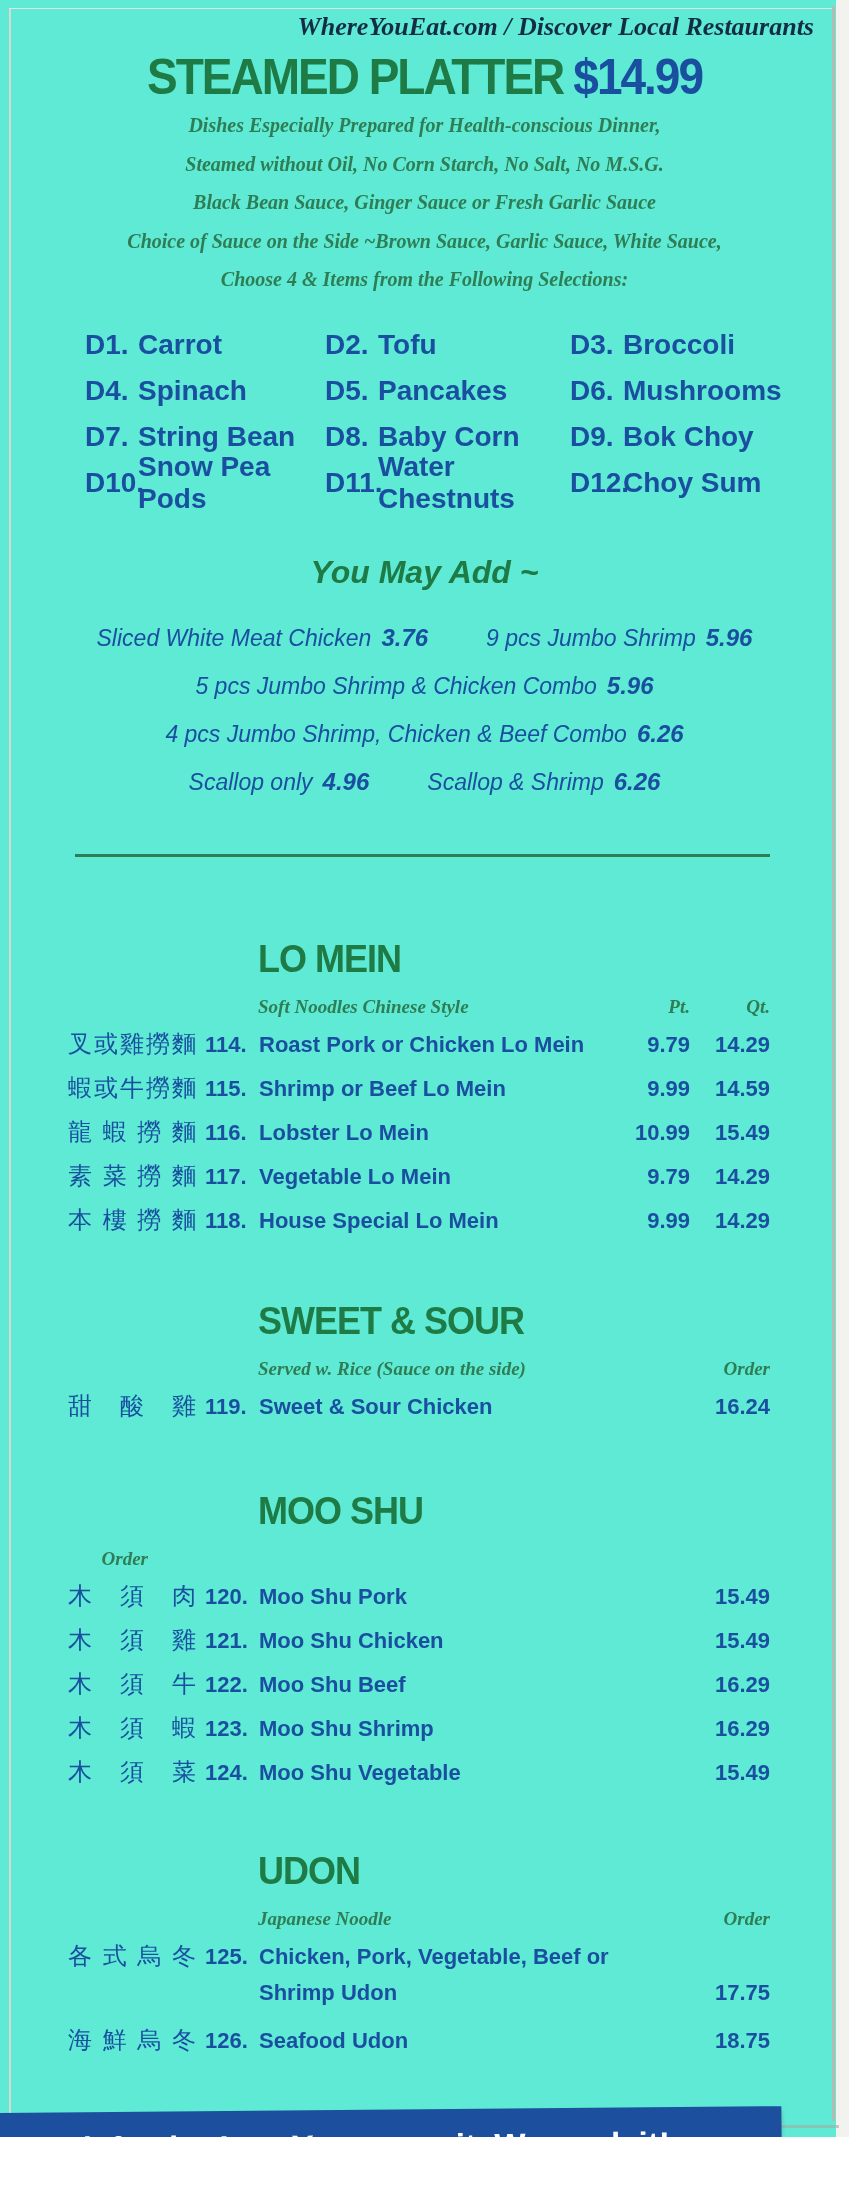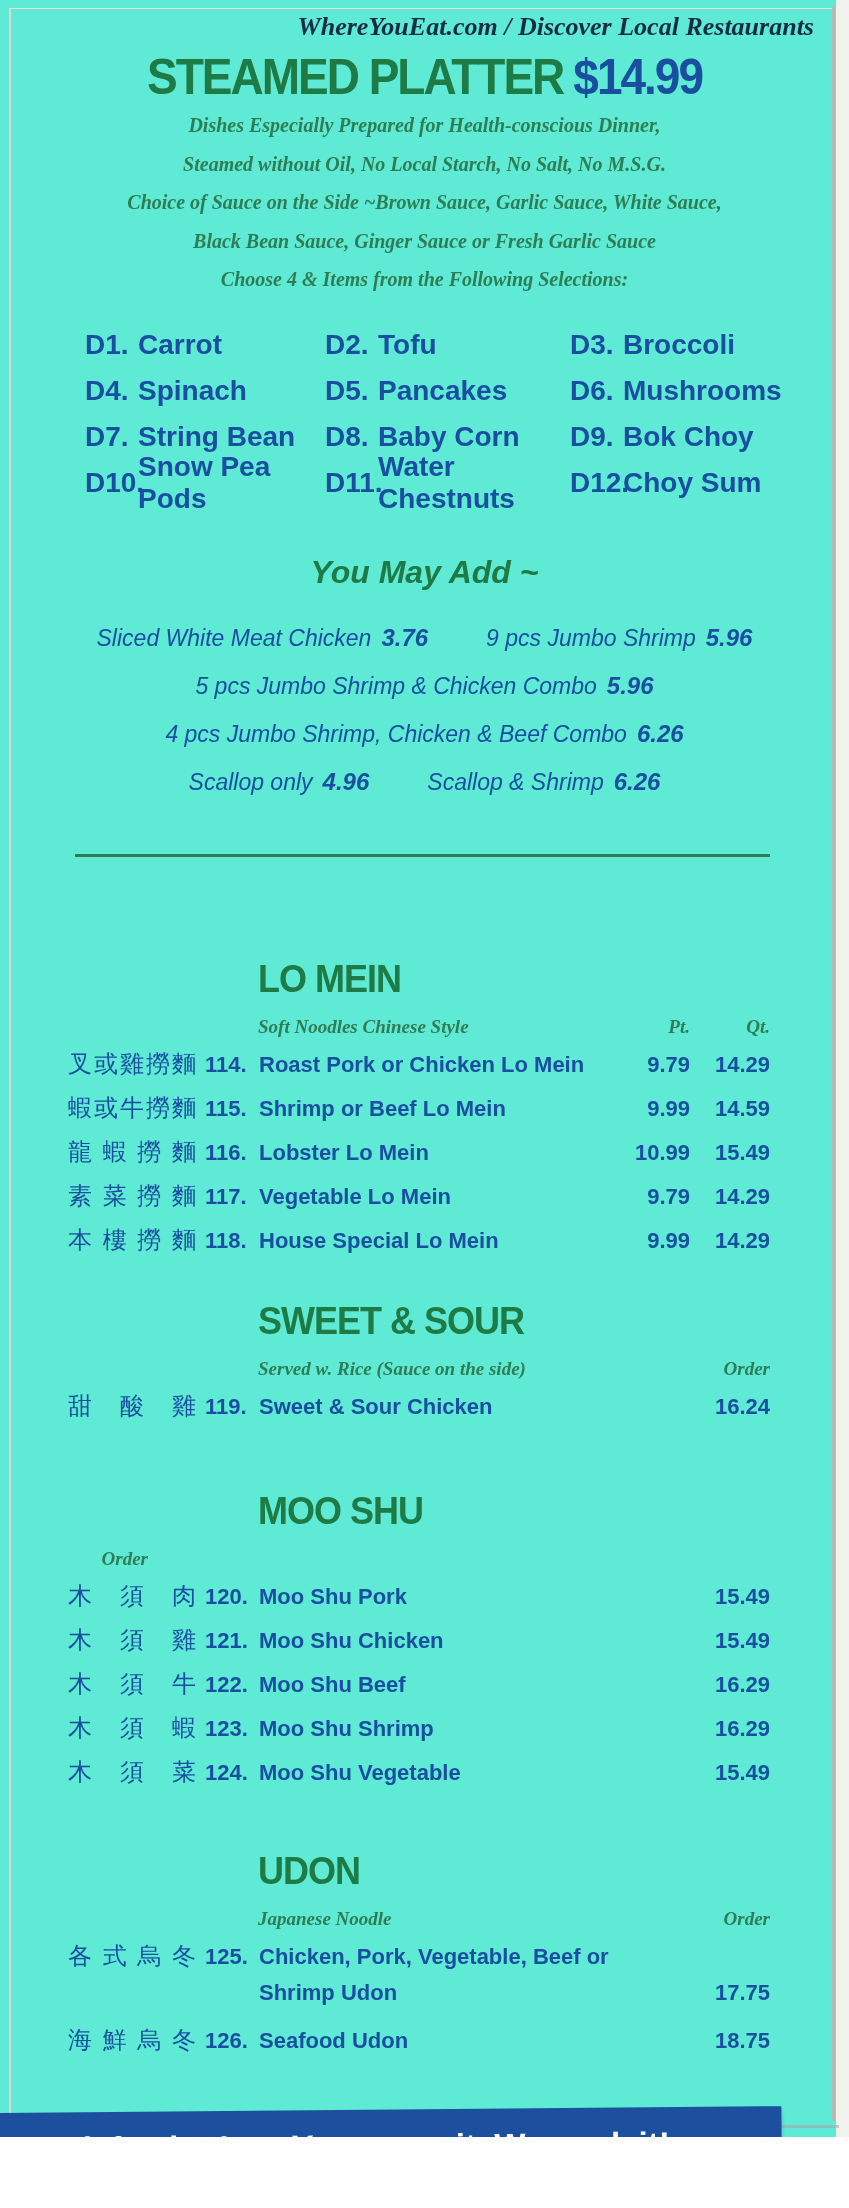--- a/index.html
+++ b/index.html
@@ -53,21 +53,21 @@
   .row{display:flex;align-items:baseline;height:44px;}
   .row-sm{height:40px;}
   .zh{flex:0 0 128px;display:flex;justify-content:space-between;font-size:24px;}
   .num{flex:0 0 54px;margin-left:9px;font-weight:700;font-size:22px;}
   .name{flex:1;font-weight:700;font-size:22px;}
   .name-indent{flex:1;font-weight:700;font-size:22px;margin-left:191px;}
   .pt{flex:0 0 72px;text-align:right;font-weight:700;font-size:22px;}
   .qt{flex:0 0 80px;text-align:right;font-weight:700;font-size:22px;}
   .single{flex:0 0 80px;text-align:right;font-weight:700;font-size:22px;}
 
-  .sec-lomein{top:938px;margin-top:20px;}
+  .sec-lomein{top:938px;}
   .sec-sweetsour{top:1300px;}
   .sec-mooshu{top:1490px;}
   .sec-udon{top:1850px;}
 
   .banner{position:absolute;top:2113px;left:0;width:782px;height:74px;background:#1c4f9e;
     transform:rotate(-0.5deg);transform-origin:0 100%;
     display:flex;align-items:center;color:#ffffff;font-weight:700;font-size:33px;
     box-shadow:0 4px 4px rgba(90,90,90,.35);}
   .banner-left{margin-left:8px;}
   .banner-right{margin-left:62px;}
@@ -83,23 +83,23 @@
   <div class="edge-bottom"></div>
 
   <div class="site-line">WhereYouEat.com / Discover Local Restaurants</div>
 
   <div class="title">
     <span class="t-green">STEAMED PLATTER</span><span class="t-blue">$14.99</span>
   </div>
 
   <div class="intro">
     <div>Dishes Especially Prepared for Health-conscious Dinner,</div>
-    <div>Steamed without Oil, No Local Starch, No Salt, No M.S.G.</div>
+    <div>Steamed without Oil, No Corn Starch, No Salt, No M.S.G.</div>
+    <div>Black Bean Sauce, Ginger Sauce or Fresh Garlic Sauce</div>
     <div>Choice of Sauce on the Side ~Brown Sauce, Garlic Sauce, White Sauce,</div>
-    <div>Black Bean Sauce, Ginger Sauce or Fresh Garlic Sauce</div>
     <div>Choose 4 &amp; Items from the Following Selections:</div>
   </div>
 
   <div class="d-grid">
     <div class="d-cell">
         <span class="d-code">D1.</span>
         <span>Carrot</span>
       </div>
     <div class="d-cell">
         <span class="d-code">D2.</span>

